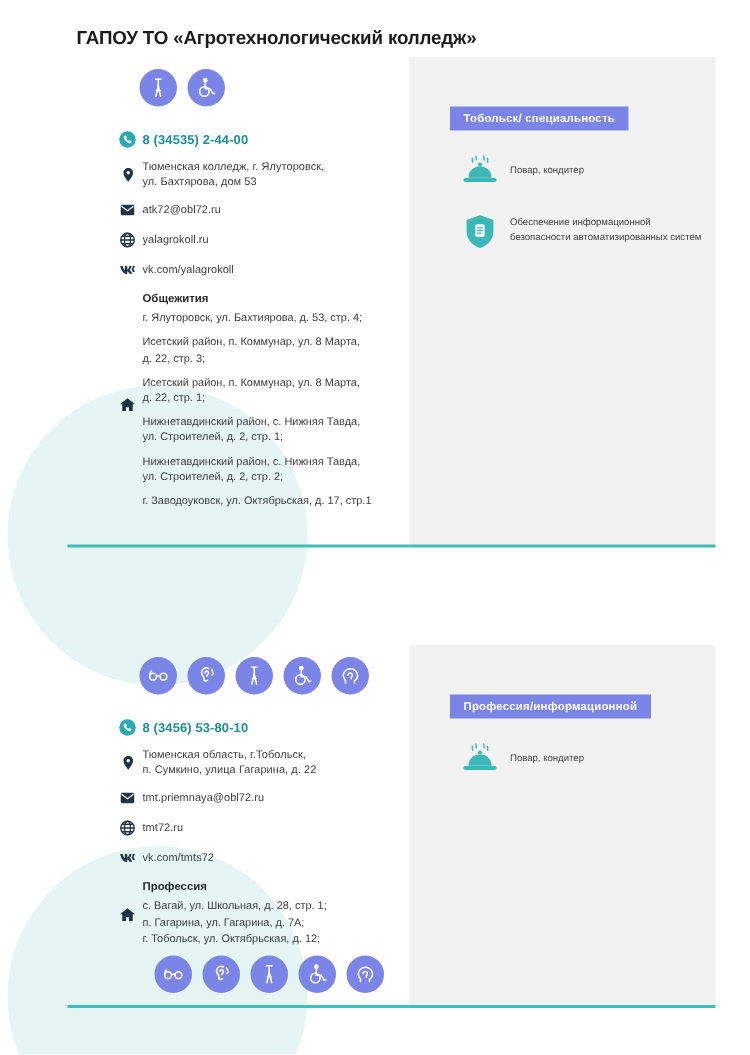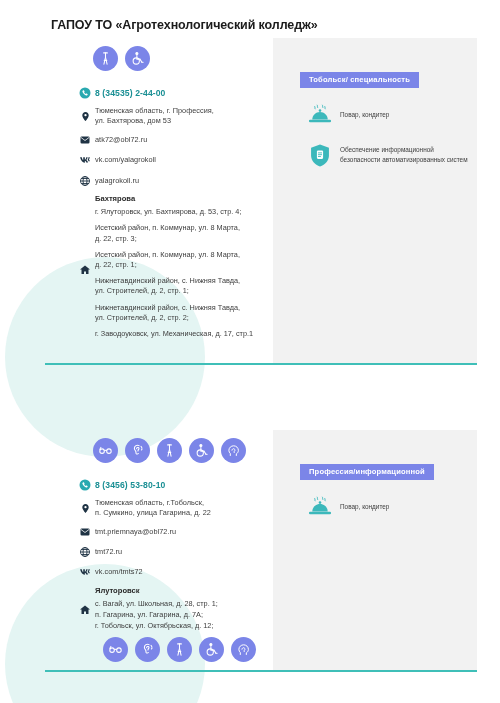--- a/index.html
+++ b/index.html
@@ -116,71 +116,71 @@
             <div class="phone">8 (34535) 2-44-00</div>
           </div>
 
           <div class="crow">
             <div class="cicon">
               <svg width="11" height="11" viewBox="0 0 24 24" fill="#1f3344">
                 <path d="M12 2C8.1 2 5 5.1 5 9c0 5.2 7 13 7 13s7-7.8 7-13c0-3.9-3.1-7-7-7zm0 9.5A2.5 2.5 0 1 1 12 6.5a2.5 2.5 0 0 1 0 5z"></path>
               </svg>
             </div>
             <div>
-              <div class="ctext">Тюменская область, г. Профессия,</div>
+              <div class="ctext">Тюменская колледж, г. Ялуторовск,</div>
               <div class="ctext">ул. Бахтярова, дом 53</div>
             </div>
           </div>
 
           <div class="crow">
             <div class="cicon">
               <svg width="12" height="12" viewBox="0 0 24 24" fill="#1f3344">
                 <path d="M3 7.5A2.5 2.5 0 0 1 5.5 5h13A2.5 2.5 0 0 1 21 7.5v9a2.5 2.5 0 0 1-2.5 2.5h-13A2.5 2.5 0 0 1 3 16.5z"></path>
                 <path d="M4 7l8 6 8-6" stroke="#fff" stroke-width="1.6" fill="none"></path>
               </svg>
             </div>
             <div class="ctext">atk72@obl72.ru</div>
-          </div>
-
-          <div class="crow">
-            <div class="cicon">
-              <svg width="13" height="13" viewBox="0 0 24 24" fill="#1f3344">
-                <path d="M2 6h3.2c.3 2.3 1.3 4.3 2.6 5.4V6h3v4.6c1.1-.4 2.2-2.3 2.6-4.6H16c-.3 2.3-1.3 4-2.4 5 1.2.8 2.6 2.3 3.2 4.6h-3.3c-.5-1.5-1.5-2.7-2.7-3.1V16h-.6C6.9 16 3.4 12.3 2 6z"></path>
-                <path d="M17.5 6H20c-.2 1.6-.9 3-1.8 3.9 1 .9 1.6 2.2 1.8 3.7h-2.4c-.2-1.4-.8-2.5-1.6-3.2.9-1 1.4-2.4 1.5-4.4z"></path>
-              </svg>
-            </div>
-            <div class="ctext">vk.com/yalagrokoll</div>
           </div>
 
           <div class="crow">
             <div class="cicon">
               <svg width="12" height="12" viewBox="0 0 24 24" fill="none" stroke="#1f3344" stroke-width="1.8">
                 <circle cx="12" cy="12" r="9"></circle>
                   <ellipse cx="12" cy="12" rx="4" ry="9"></ellipse>
                   <path d="M3 12h18M4.5 7h15M4.5 17h15"></path>
               </svg>
             </div>
             <div class="ctext">yalagrokoll.ru</div>
           </div>
 
           <div class="crow">
             <div class="cicon">
+              <svg width="13" height="13" viewBox="0 0 24 24" fill="#1f3344">
+                <path d="M2 6h3.2c.3 2.3 1.3 4.3 2.6 5.4V6h3v4.6c1.1-.4 2.2-2.3 2.6-4.6H16c-.3 2.3-1.3 4-2.4 5 1.2.8 2.6 2.3 3.2 4.6h-3.3c-.5-1.5-1.5-2.7-2.7-3.1V16h-.6C6.9 16 3.4 12.3 2 6z"></path>
+                <path d="M17.5 6H20c-.2 1.6-.9 3-1.8 3.9 1 .9 1.6 2.2 1.8 3.7h-2.4c-.2-1.4-.8-2.5-1.6-3.2.9-1 1.4-2.4 1.5-4.4z"></path>
+              </svg>
+            </div>
+            <div class="ctext">vk.com/yalagrokoll</div>
+          </div>
+
+          <div class="crow">
+            <div class="cicon">
               <svg width="12" height="12" viewBox="0 0 24 24" fill="#1f3344">
                 <path d="M12 3L2 11h3v9h5v-5h4v5h5v-9h3z"></path>
               </svg>
             </div>
             <div>
-              <div class="hostel-title">Бахтярова</div>
+              <div class="hostel-title">Общежития</div>
               <div class="hostel-list">
                   <div>г. Ялуторовск, ул. Бахтиярова, д. 53, стр. 4;</div>
                   <div>Исетский район, п. Коммунар, ул. 8 Марта,<br>д. 22, стр. 3;</div>
                   <div>Исетский район, п. Коммунар, ул. 8 Марта,<br>д. 22, стр. 1;</div>
                   <div>Нижнетавдинский район, с. Нижняя Тавда,<br>ул. Строителей, д. 2, стр. 1;</div>
                   <div>Нижнетавдинский район, с. Нижняя Тавда,<br>ул. Строителей, д. 2, стр. 2;</div>
-                  <div>г. Заводоуковск, ул. Механическая, д. 17, стр.1</div>
+                  <div>г. Заводоуковск, ул. Октябрьская, д. 17, стр.1</div>
                 </div>
             </div>
           </div>
 
         </div>
 
         <div class="prof">
           <div class="prof-badge">Тобольск/ специальность</div>
           <div>
               <div class="prof-item">
@@ -316,21 +316,21 @@
             <div class="ctext">vk.com/tmts72</div>
           </div>
 
           <div class="crow">
             <div class="cicon">
               <svg width="12" height="12" viewBox="0 0 24 24" fill="#1f3344">
                 <path d="M12 3L2 11h3v9h5v-5h4v5h5v-9h3z"></path>
               </svg>
             </div>
             <div>
-              <div class="hostel-title">Ялуторовск</div>
+              <div class="hostel-title">Профессия</div>
               <div class="hostel-list tight">
                   <div>с. Вагай, ул. Школьная, д. 28, стр. 1;</div>
                   <div>п. Гагарина, ул. Гагарина, д. 7А;</div>
                   <div>г. Тобольск, ул. Октябрьская, д. 12;</div>
                 </div>
             </div>
           </div>
 
         </div>
 

